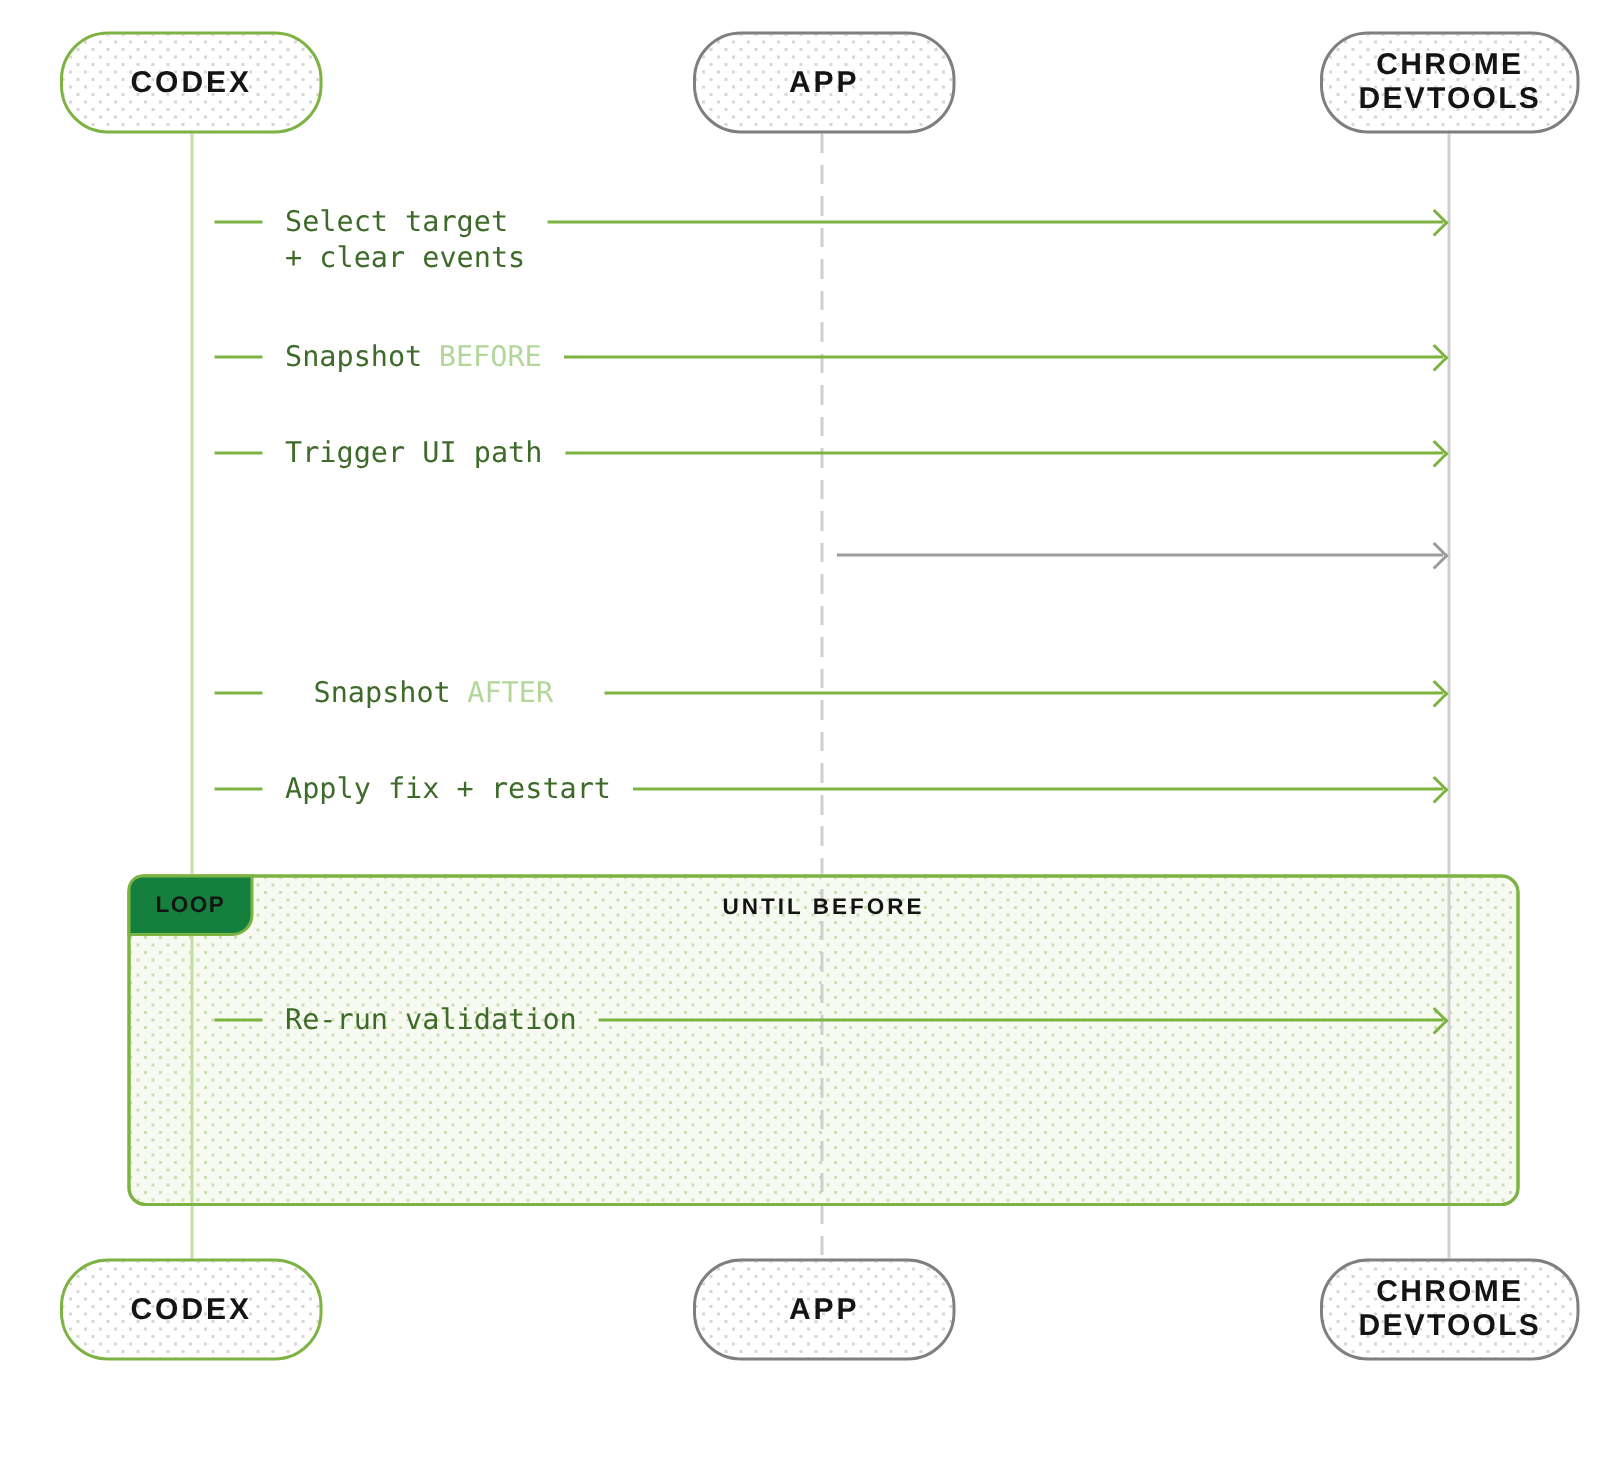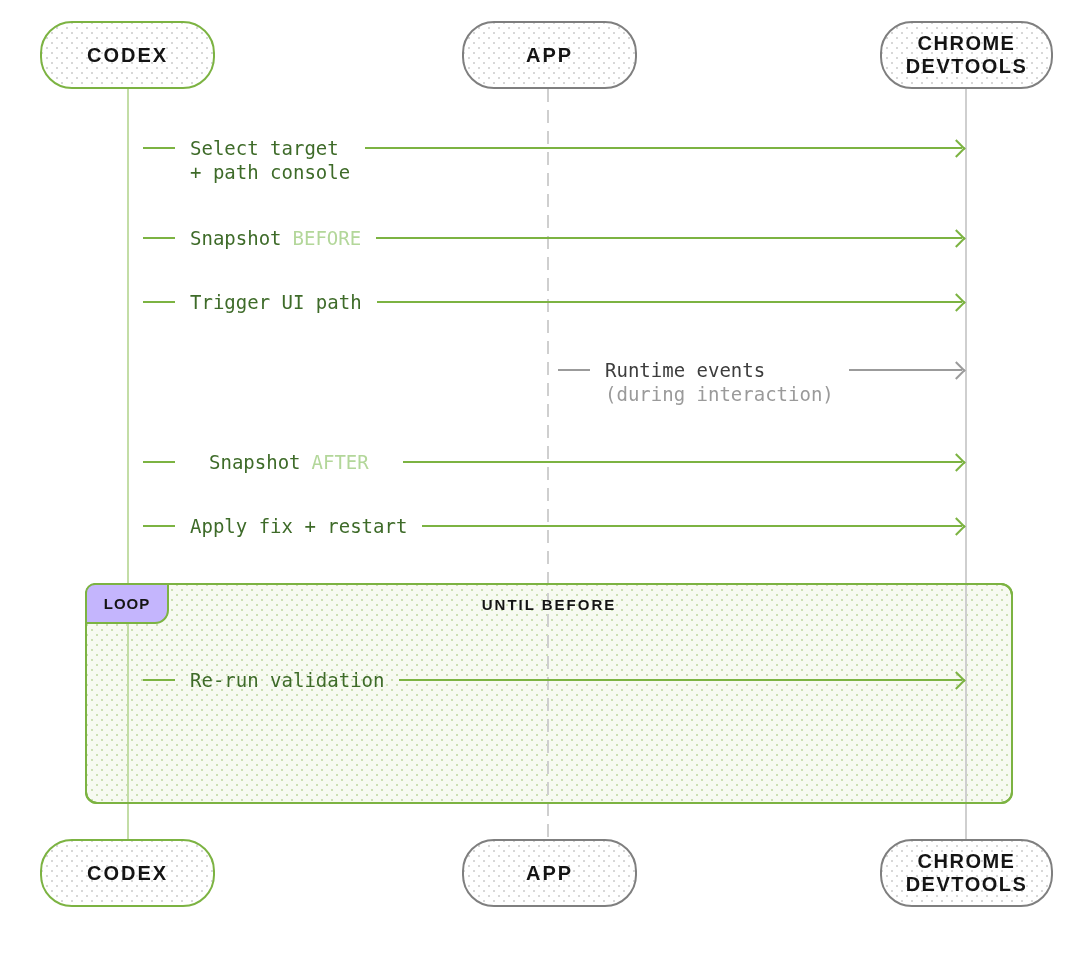--- a/index.html
+++ b/index.html
@@ -30,21 +30,21 @@
          border:2px solid #7cb342;border-radius:12px;
          background-color:#f7faf1;
          background-image:radial-gradient(#ccdfb4 1.1px,transparent 1.1px),
                           radial-gradient(#ccdfb4 1.1px,transparent 1.1px);
          background-size:10px 10px;background-position:0 0,5px 5px;
          z-index:1;}
   .loop-border{position:absolute;left:85px;top:583px;width:928px;height:221px;box-sizing:border-box;
          border:2px solid #7cb342;border-radius:12px;background:transparent;z-index:3;
          pointer-events:none;}
   .loop-tag{position:absolute;left:85px;top:583px;width:84px;height:41px;box-sizing:border-box;
-         background:#c4b5fd;border:2px solid #7cb342;border-radius:10px 0 14px 0;
+         background:#15803d;border:2px solid #7cb342;border-radius:10px 0 14px 0;
          display:flex;align-items:center;justify-content:center;
          font-weight:700;font-size:15px;letter-spacing:1px;color:#141414;z-index:4;}
   .loop-cond{position:absolute;left:85px;top:596px;width:928px;text-align:center;
          font-weight:700;font-size:15px;letter-spacing:2px;color:#141414;z-index:4;}
 
   
   .msg{position:absolute;display:flex;align-items:flex-start;z-index:4;justify-content:space-between;}
   .msg .tick{width:32px;height:2px;margin-top:11px;background:#7cb342;flex:none;}
   .msg .label{font-family:"DejaVu Sans Mono","Liberation Mono",monospace;
               font-size:19px;line-height:24px;margin:0 15px;white-space:nowrap;}
@@ -86,21 +86,21 @@
   </div>
   <div class="actor" style="left:880px;top:21px;width:173px;letter-spacing:1.5px;">
     <span>CHROME</span>
     <span>DEVTOOLS</span>
   </div>
 
   <div class="msg green" style="left:143px;top:136px;width:820px;">
     <span class="tick"></span>
     <span class="label">
       <div>Select target</div>
-      <div>+ path console</div>
+      <div>+ clear events</div>
     </span>
     <span class="shaft">
       <span class="line"></span>
       <span class="head"></span>
     </span>
   </div>
 
   <div class="msg green" style="left:143px;top:226px;width:820px;">
     <span class="tick"></span>
     <span class="label">
@@ -118,24 +118,20 @@
       <span>Trigger UI path</span>
     </span>
     <span class="shaft">
       <span class="line"></span>
       <span class="head"></span>
     </span>
   </div>
 
   <div class="msg gray" style="left:558px;top:358px;width:405px;">
     <span class="tick"></span>
-    <span class="label">
-      <div>Runtime events</div>
-      <div class="sub">(during interaction)</div>
-    </span>
     <span class="shaft">
       <span class="line"></span>
       <span class="head"></span>
     </span>
   </div>
 
   <div class="msg green" style="left:143px;top:450px;width:820px;gap:19px;">
     <span class="tick"></span>
     <span class="label">
       <span>Snapshot</span><span class="accent">AFTER</span>

